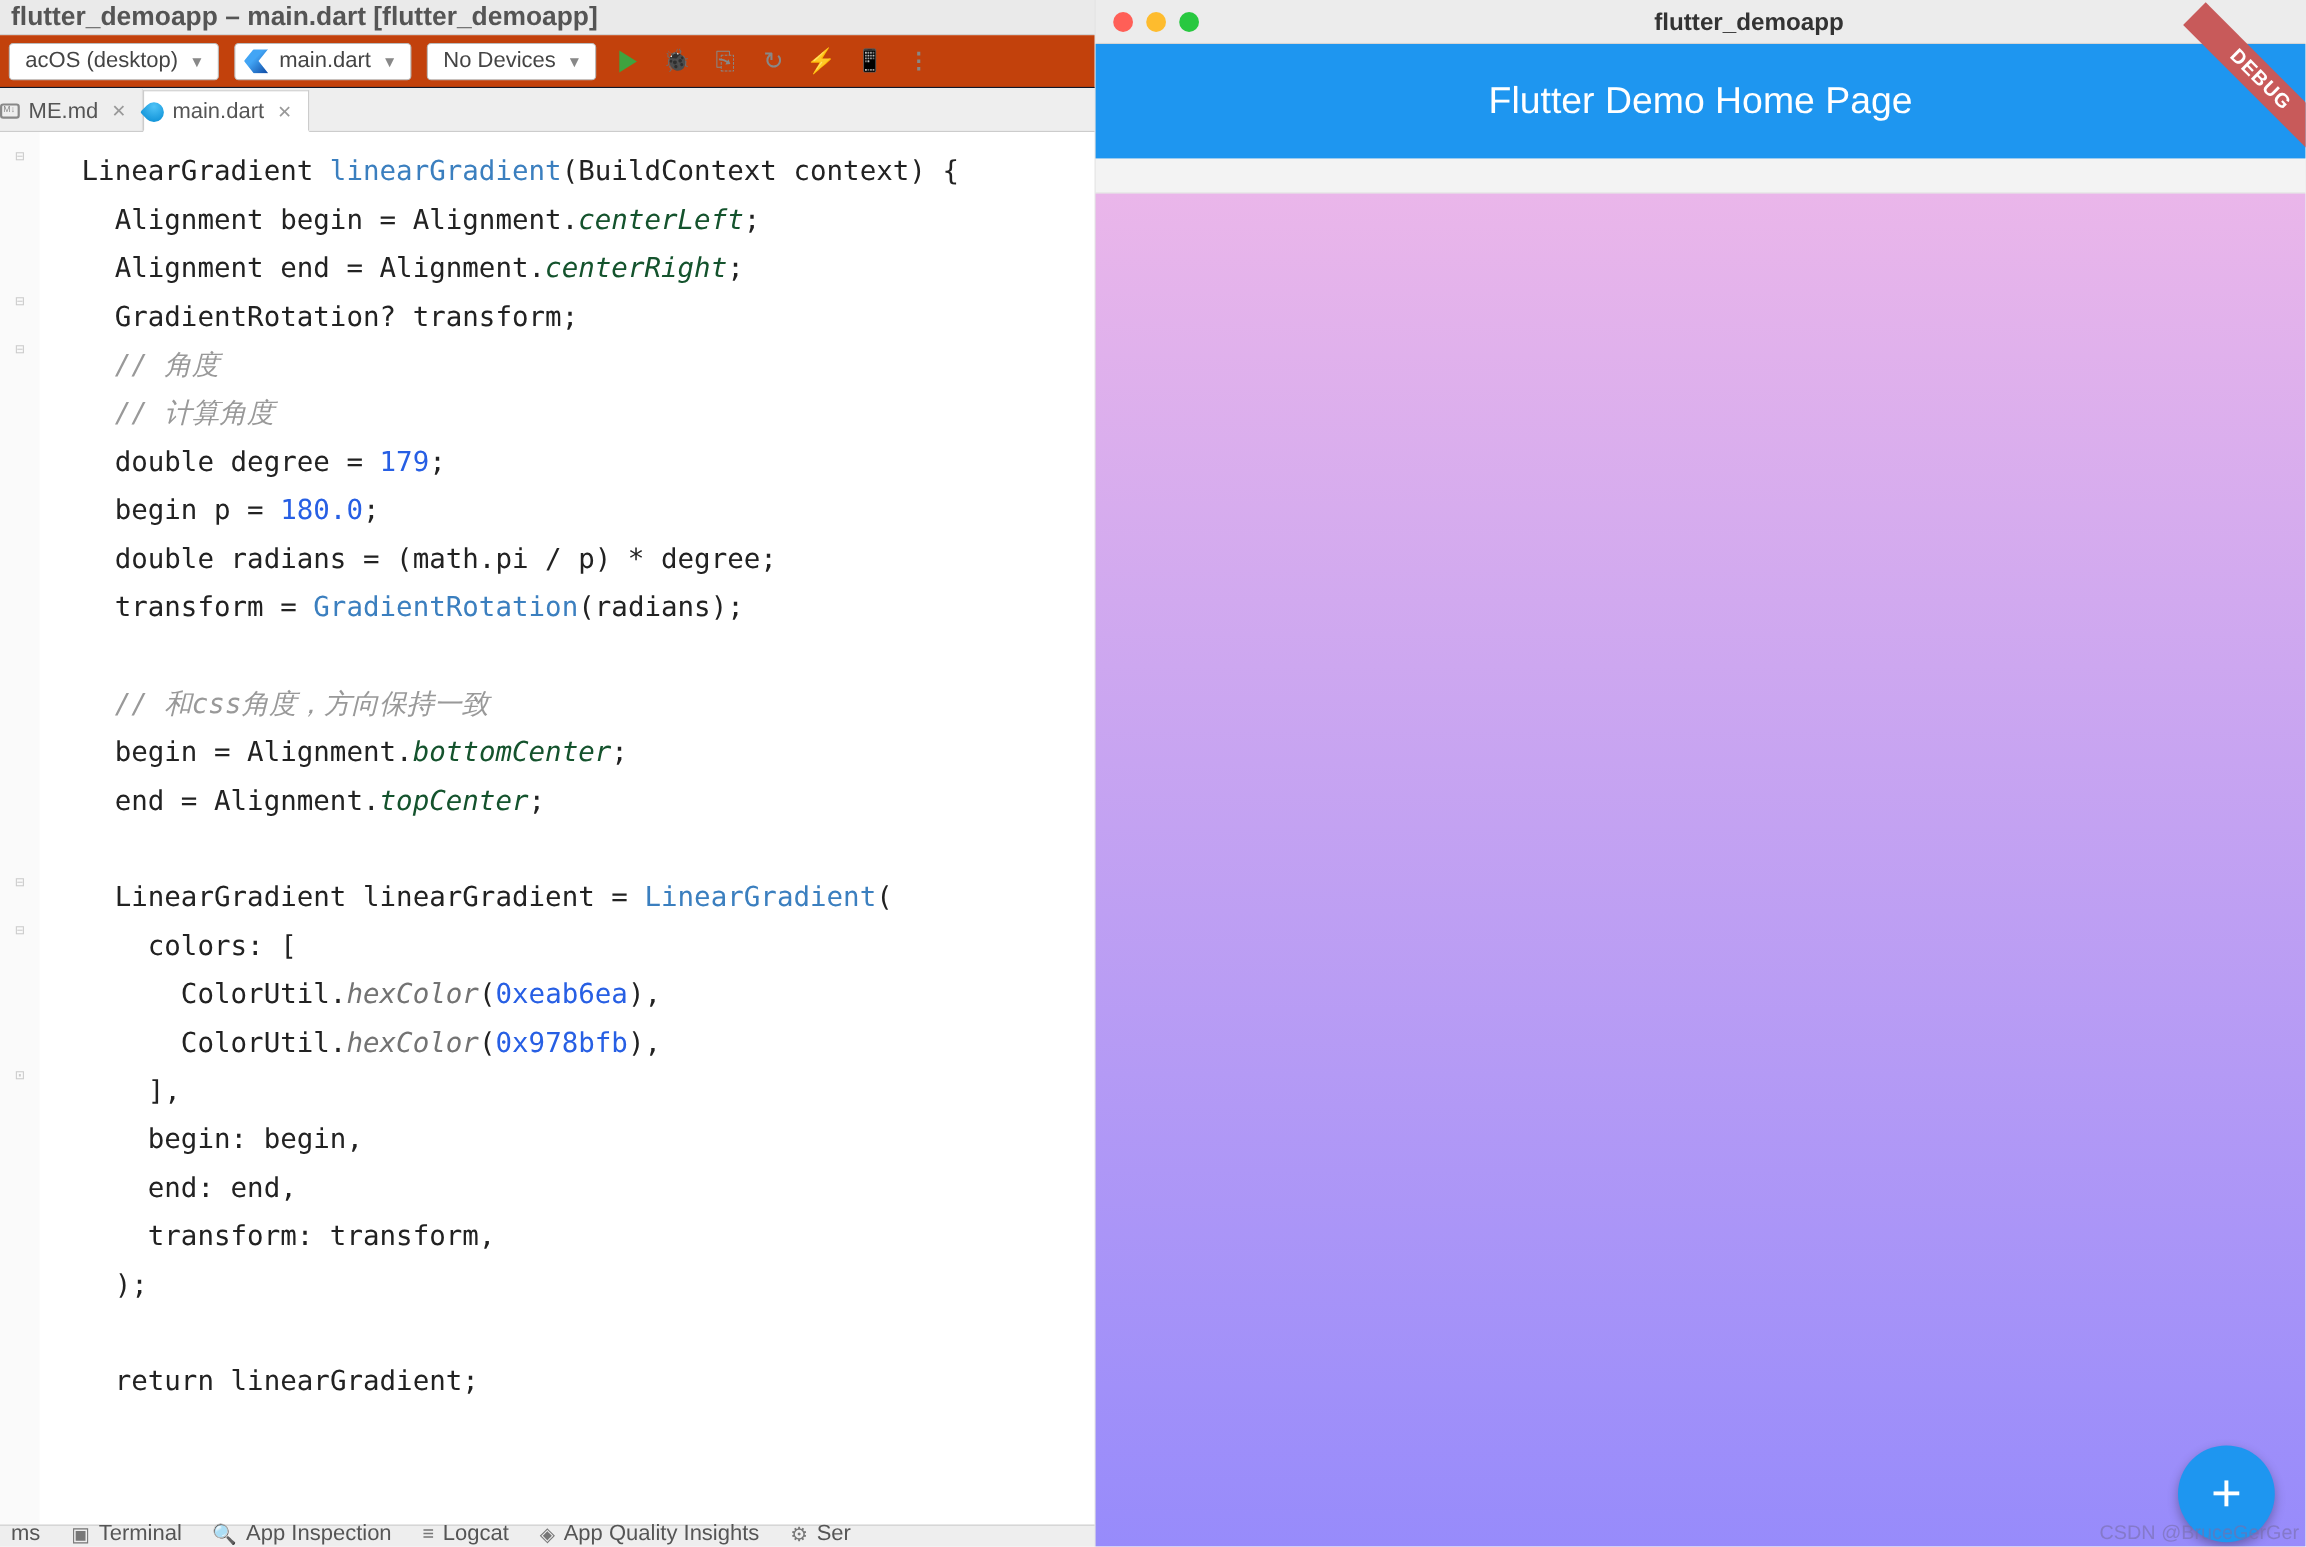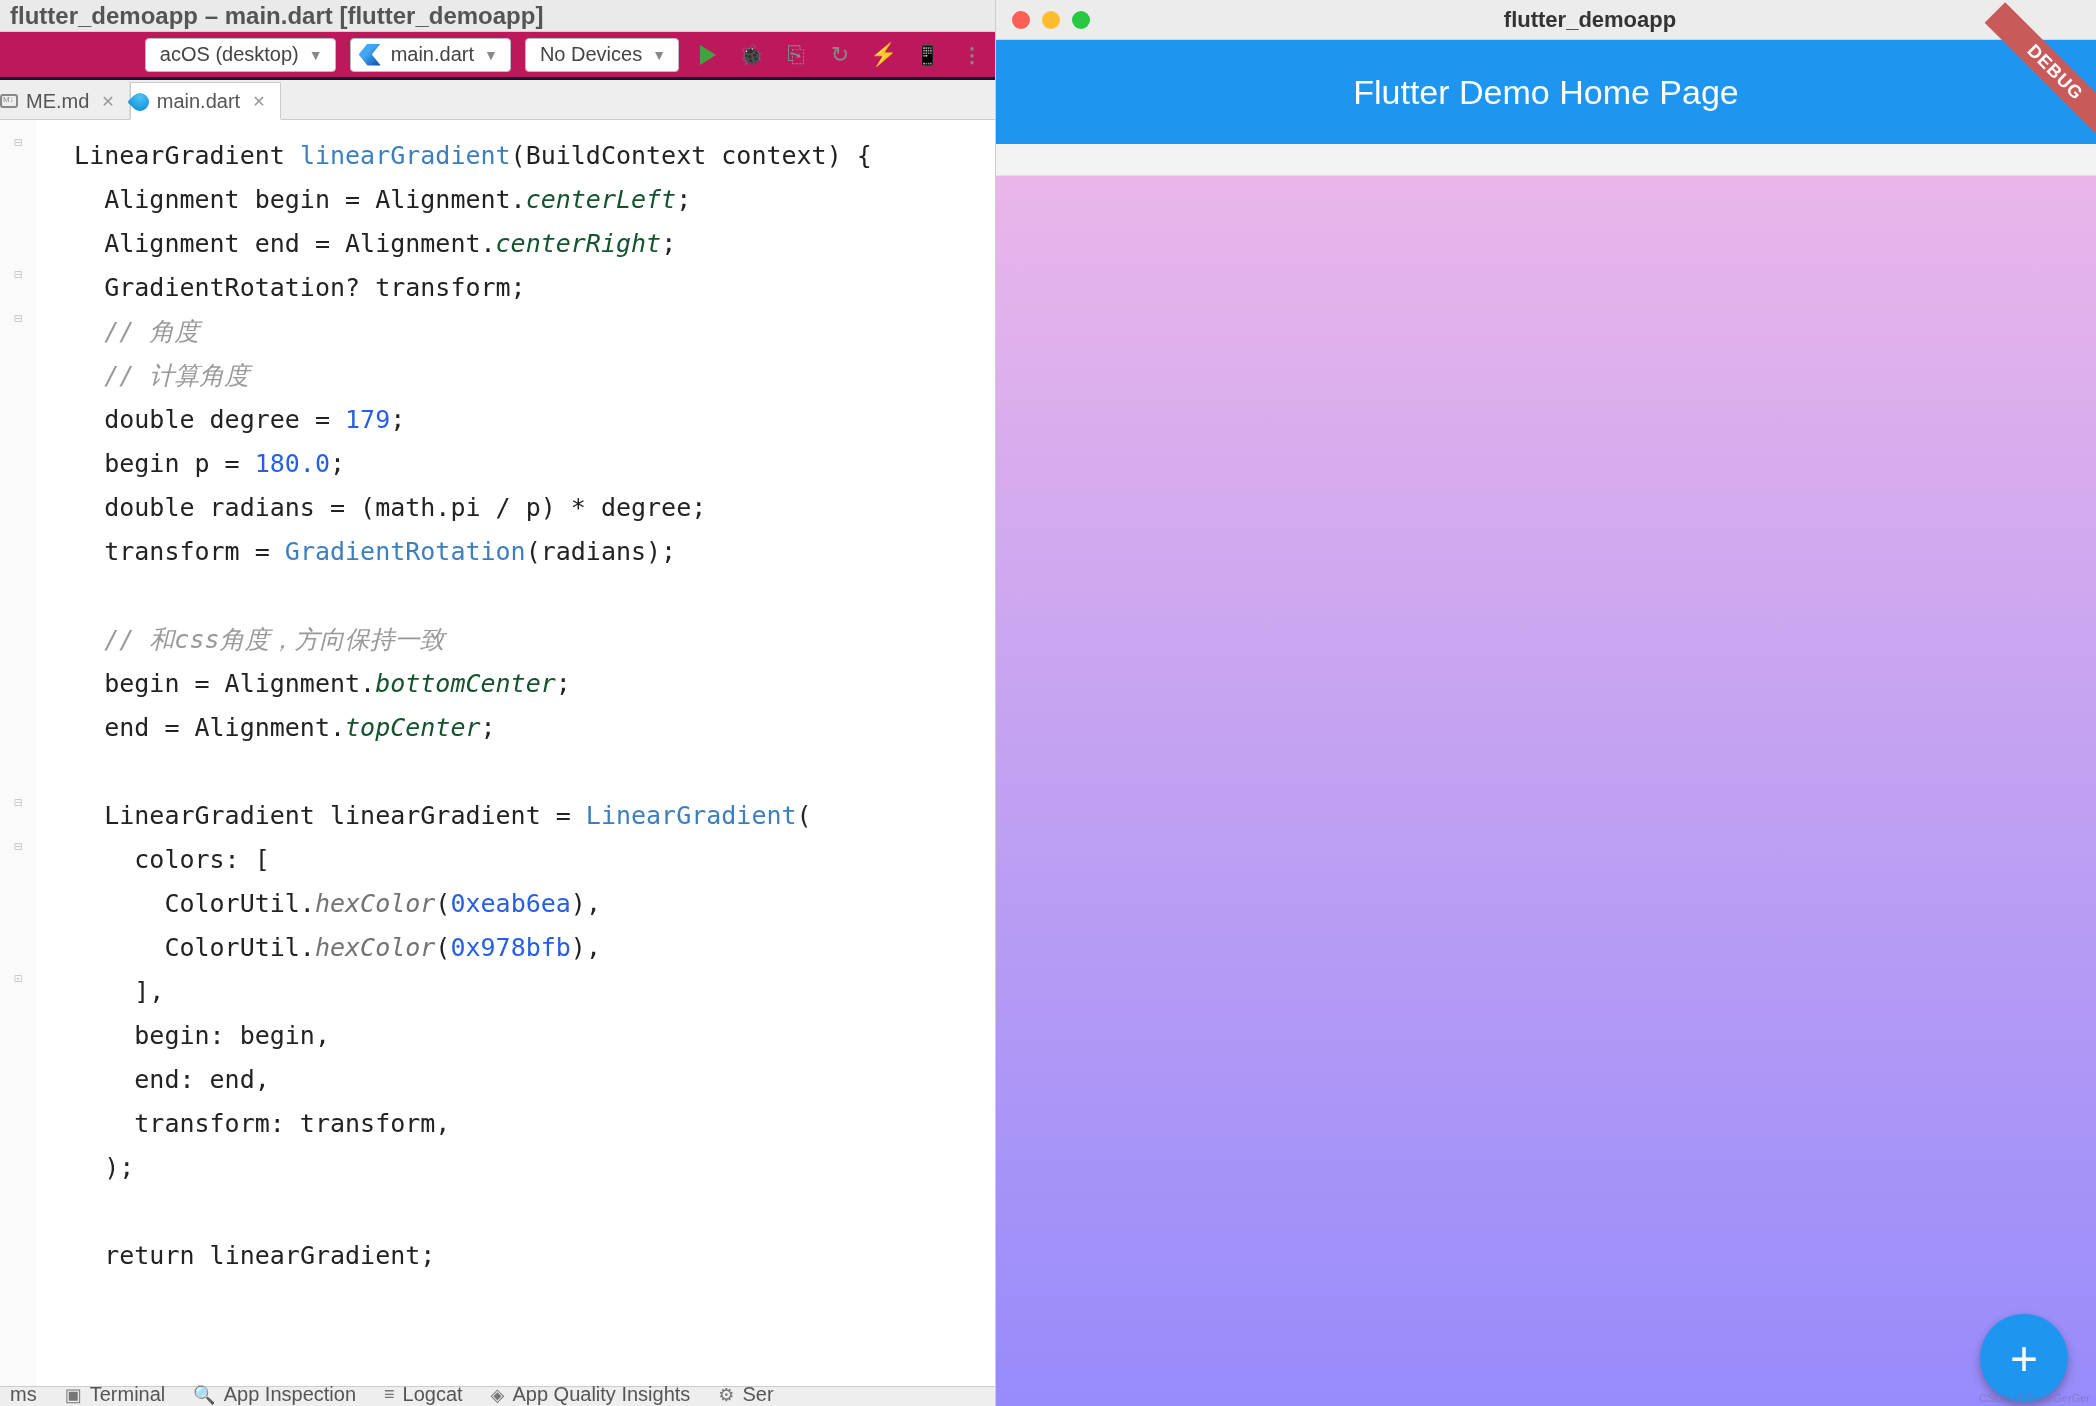--- a/index.html
+++ b/index.html
@@ -27,27 +27,26 @@
   background: #eaeaea;
   color: #555;
   font-size: 24px;
   font-weight: 600;
   padding: 2px 10px 0 10px;
   border-bottom: 1px solid #d0d0d0;
 }
 
 .toolbar {
   height: 48px;
-  background: #be185d;
+  background: #c2410c;
   display: flex;
   align-items: center;
   padding: 0 8px;
   gap: 14px;
-  border-bottom: 3px solid #0f172a;
-  justify-content: flex-end;
+  border-bottom: 1px solid #0f172a;
 }
 
 .tb-dropdown {
   display: flex;
   align-items: center;
   gap: 10px;
   background: #fff;
   border: 1px solid #bbb;
   border-radius: 4px;
   padding: 3px 12px 3px 14px;
@@ -240,21 +239,21 @@
   display: flex;
   align-items: center;
   justify-content: center;
   font-size: 48px;
   box-shadow: 0 4px 10px rgba(0,0,0,0.3);
 }
 .watermark {
   position: absolute;
   right: 6px;
   bottom: 2px;
-  font-size: 11px;
+  font-size: 18px;
   color: rgba(120,110,170,0.6);
 }
 </style>
 </head>
 <body>
 
 <div class="ide">
 
   <div class="title-bar">
     <span>flutter_demoapp – main.dart [flutter_demoapp]</span>

